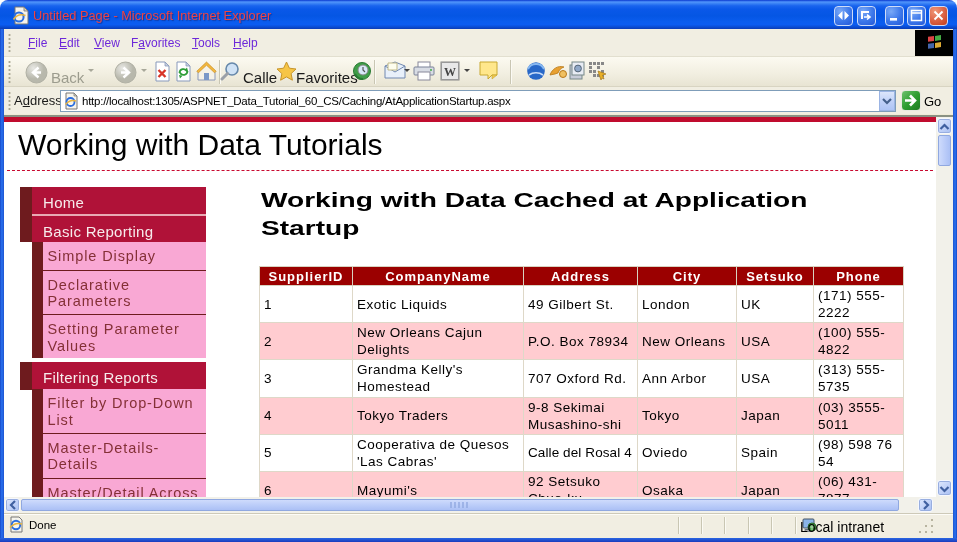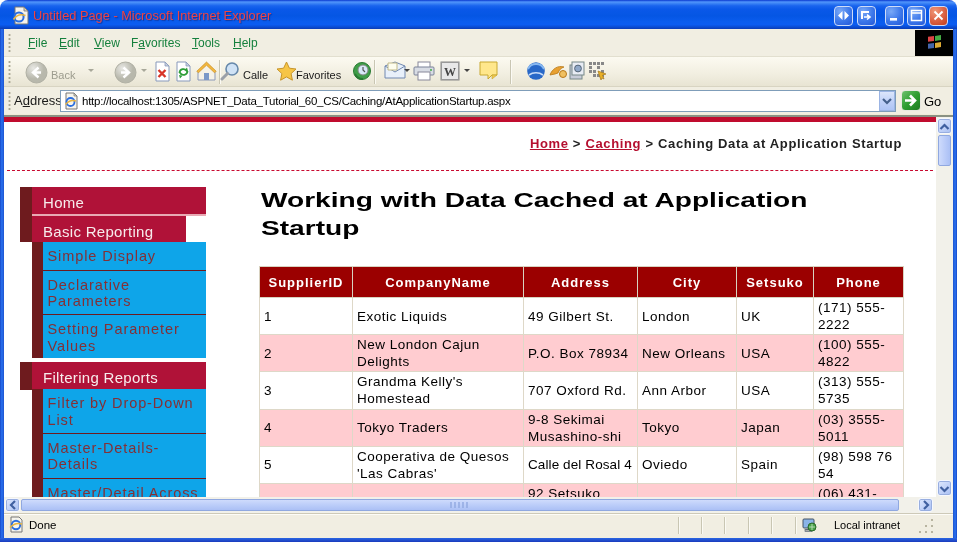--- a/index.html
+++ b/index.html
@@ -13,67 +13,67 @@
 #borderB{left:0;top:538px;width:957px;height:4px;background:linear-gradient(180deg,#2a66e2,#1a3bbd)}
 #titleicon{left:12px;top:6px;width:17px;height:19px}
 #titletext{left:33px;top:8px;color:#ef4444;font-weight:normal;font-size:12.8px;text-shadow:1px 1px 1px #1037a0;white-space:nowrap}
 .tbtn{top:6px;width:19px;height:20px;border-radius:4px;border:1px solid #cfdcf8;
  background:radial-gradient(circle at 30% 25%,#7aa9f7,#3c77ea 55%,#2458d8);color:#fff;text-align:center;line-height:18px;font-size:12px;font-weight:bold}
 .tbtn svg{display:block;margin:2px auto 0}
 #btnX{background:radial-gradient(circle at 30% 25%,#f09878,#dd6547 50%,#c33c1b)}
 
 #menubar{left:4px;top:29px;width:949px;height:28px;background:#f1eee2;border-bottom:1px solid #e2dfcf}
 .grip{width:3px;background-image:radial-gradient(circle,#aaa893 1px,transparent 1.2px);background-size:3px 4px;background-position:0 0}
-#menubar .mi{position:absolute;top:7px;font-size:12px;color:#15803d}
+#menubar .mi{position:absolute;top:7px;font-size:12px;color:#6d28d9}
 .u{text-decoration:underline}
 #throbber{left:915px;top:30px;width:38px;height:26px;background:#000}
 
 #toolbar{left:4px;top:57px;width:949px;height:30px;background:linear-gradient(180deg,#fcfaf1,#f1eee0 60%,#e8e4d3);border-bottom:1px solid #d8d4c2}
 .sep{top:60px;width:1px;height:24px;background:#c9c6b3;box-shadow:1px 0 0 #fbfaf4}
 .tico{top:61px}
-.tlabel{color:#1a1a1a;font-size:11px;padding-top:9px;display:inline-block}
+.tlabel{color:#1a1a1a;font-size:15px;padding-top:9px;display:inline-block}
 .gray{color:#9c9c8e}
 
 #addrbar{left:4px;top:87px;width:949px;height:27px;background:#f1eee2}
 #addrlabel{left:14px;top:93px;font-size:13px;color:#1a1a1a}
 #addrinput{left:60px;top:90px;width:836px;height:22px;background:#fff;border:1px solid #7f9db9}
 #addrtext{left:82px;top:95px;font-size:11.5px;letter-spacing:-0.25px;color:#000;white-space:nowrap}
 #addrdrop{left:879px;top:91px;width:16px;height:20px;background:linear-gradient(180deg,#dce6fb,#c1d2f8 50%,#aec4f5);border:1px solid #9bb4e4}
 #gobox{left:901px;top:90px;width:20px;height:21px;border-radius:4px;background:linear-gradient(135deg,#6fc26f,#2f9e31 50%,#1d7c20);border:1px solid #e8e8e0}
 #gotext{left:924px;top:94px;font-size:13px;color:#000}
 #edgeline{left:4px;top:114px;width:949px;height:3px;background:linear-gradient(180deg,#f0ecd8 0%,#f0ecd8 33%,#8a9183 34%,#8a9183 100%)}
 
 #client{left:4px;top:117px;width:932px;height:380px;background:#fff;overflow:hidden}
 #redbar{left:0;top:0;width:932px;height:5px;background:#c00c2e}
 #h1{left:14px;top:11px;font-size:30px;color:#000;white-space:nowrap}
 #crumb{right:34px;top:19px;font-size:13px;font-weight:bold;color:#222;white-space:nowrap;letter-spacing:0.65px}
 #crumb a{color:#b50f2f;text-decoration:underline}
 #dash{left:3px;top:52.5px;width:926px;height:0;border-top:1.5px dashed #c80a30}
 
 .navdark{background:#6e1b1e}
 .navtop{background:#b01238;color:#f7ecec;font-size:15px;letter-spacing:0.3px;padding:7px 0 0 11px}
-.navsub{background:#0ea5e9;color:#843036;font-size:14.5px;letter-spacing:0.9px;padding:6px 4px 0 4.5px;line-height:16.5px}
+.navsub{background:#f9a8d4;color:#843036;font-size:14.5px;letter-spacing:0.9px;padding:6px 4px 0 4.5px;line-height:16.5px}
 
 #h2{left:257px;top:69px;font-size:20px;font-weight:bold;color:#000;line-height:28px;white-space:nowrap;transform:scaleX(1.405);transform-origin:0 0}
 table{border-collapse:collapse;table-layout:fixed;font-family:"Liberation Sans",sans-serif}
 #grid{position:absolute;left:255px;top:149px;width:644px}
-#grid th{background:#9b0000;color:#fff;font-size:13px;font-weight:bold;height:31px;border:1px solid #d8d2c0;letter-spacing:1px;padding:0}
+#grid th{background:#9b0000;color:#fff;font-size:13px;font-weight:bold;height:19px;border:1px solid #d8d2c0;letter-spacing:1px;padding:0}
 #grid td{border:1px solid #ded8c8;font-size:13.5px;letter-spacing:0.5px;color:#000;padding:0 2px 0 4px;height:37.2px;line-height:17px;vertical-align:middle;overflow:hidden}
 #grid tr.alt td{background:#ffccd0}
 
 .sb{background:#f2f1ea}
 .sbtn{background:linear-gradient(135deg,#e0e9fd,#c3d3f9 50%,#a8bff2);border:1px solid #f6f8fd;border-radius:3px;box-shadow:inset 0 0 0 1px #98aee0}
 .sbtn svg{display:block;margin:4px auto 0}
 #vthumb{left:938px;top:135px;width:13px;height:31px;background:linear-gradient(90deg,#cedbfc,#bccdf9 50%,#abc0f5);border:1px solid #90a8e0;border-radius:2px}
 #hthumb{left:21px;top:499px;width:878px;height:12px;background:linear-gradient(180deg,#cedbfc,#bccdf9 50%,#abc0f5);border:1px solid #90a8e0;border-radius:2px}
 
 #statusbar{left:4px;top:513px;width:949px;height:25px;background:#f1eee2;border-top:1px solid #cdc9b8;box-shadow:inset 0 1px 0 #fdfcf8}
 .spane{top:517px;width:1px;height:17px;background:#c9c6b3;box-shadow:1px 0 0 #fbfaf4}
 #donetext{left:29px;top:519px;font-size:11.5px;color:#000}
-#lanlabel{left:834px;top:519px;font-size:11px;color:#000}
+#lanlabel{left:800px;top:519px;font-size:14px;color:#000}
 </style></head>
 <body>
 
 <div class="abs" id="titlebar"></div>
 <div class="abs" id="borderL"></div>
 <div class="abs" id="borderR"></div>
 <div class="abs" id="borderB"></div>
 <div class="abs" id="titleicon">
 <svg width="17" height="19" viewBox="0 0 17 19">
 <path d="M3 1h9l4 4v13H3z" fill="#f6f4ec" stroke="#777" stroke-width="1"></path>
@@ -277,27 +277,27 @@
       <path d="M3 7l4 4 4-4" fill="none" stroke="#44608c" stroke-width="2.2"></path>
     </svg></div>
 <div class="abs" id="gobox"><svg width="18" height="19" viewBox="0 0 18 19">
       <path d="M3 9.5h9M8 4.5l5 5-5 5" fill="none" stroke="#fff" stroke-width="2.6"></path>
     </svg></div>
 <div class="abs" id="gotext">Go</div>
 <div class="abs" id="edgeline"></div>
 
 <div class="abs" id="client">
  <div class="abs" id="redbar"></div>
- <div class="abs" id="crumb"><a>Home</a> &gt; <a>Caching</a> &gt; Caching Data at Application Startup</div>
+ <div class="abs" id="h1">Working with Data Tutorials</div>
  <div class="abs" id="dash"></div>
 
  <div class="abs navdark" style="left:16px;top:70px;width:12px;height:55px"></div>
  <div class="abs navtop" style="left:28px;top:70px;width:174px;height:27px">Home</div>
  <div class="abs" style="left:28px;top:97px;width:174px;height:1.5px;background:#e8aab4"></div>
- <div class="abs navtop" style="left:28px;top:98.5px;width:154px;height:26.5px">Basic Reporting</div>
+ <div class="abs navtop" style="left:28px;top:98.5px;width:174px;height:26.5px">Basic Reporting</div>
  <div class="abs navdark" style="left:28px;top:125px;width:11px;height:116px"></div>
  <div class="abs navsub" style="left:39px;top:125px;width:163px;height:28.5px;border-bottom:1.5px solid #6e1b1e">Simple Display</div>
  <div class="abs navsub" style="left:39px;top:153.5px;width:163px;height:44.5px;border-bottom:1.5px solid #6e1b1e">Declarative Parameters</div>
  <div class="abs navsub" style="left:39px;top:198px;width:163px;height:43px">Setting Parameter Values</div>
  <div class="abs navdark" style="left:16px;top:245px;width:12px;height:28px"></div>
  <div class="abs navtop" style="left:28px;top:245px;width:174px;height:27px">Filtering Reports</div>
  <div class="abs navdark" style="left:28px;top:272px;width:11px;height:108px"></div>
  <div class="abs navsub" style="left:39px;top:316.5px;width:163px;height:45px;border-bottom:1.5px solid #6e1b1e">Master-Details-Details</div>
  <div class="abs navsub" style="left:39px;top:272px;width:163px;height:44.5px;border-bottom:1.5px solid #6e1b1e">Filter by Drop-Down List</div>
  <div class="abs navsub" style="left:39px;top:361.5px;width:163px;height:18.5px">Master/Detail Across</div>
@@ -325,21 +325,21 @@
   <tr>
           <td>1</td>
           <td>Exotic Liquids</td>
           <td>49 Gilbert St.</td>
           <td>London</td>
           <td>UK</td>
           <td>(171) 555-2222</td>
         </tr>
   <tr class="alt">
           <td>2</td>
-          <td>New London Cajun Delights</td>
+          <td>New Orleans Cajun Delights</td>
           <td>P.O. Box 78934</td>
           <td>New Orleans</td>
           <td>USA</td>
           <td>(100) 555-4822</td>
         </tr>
   <tr>
           <td>3</td>
           <td>Grandma Kelly's Homestead</td>
           <td>707 Oxford Rd.</td>
           <td>Ann Arbor</td>

